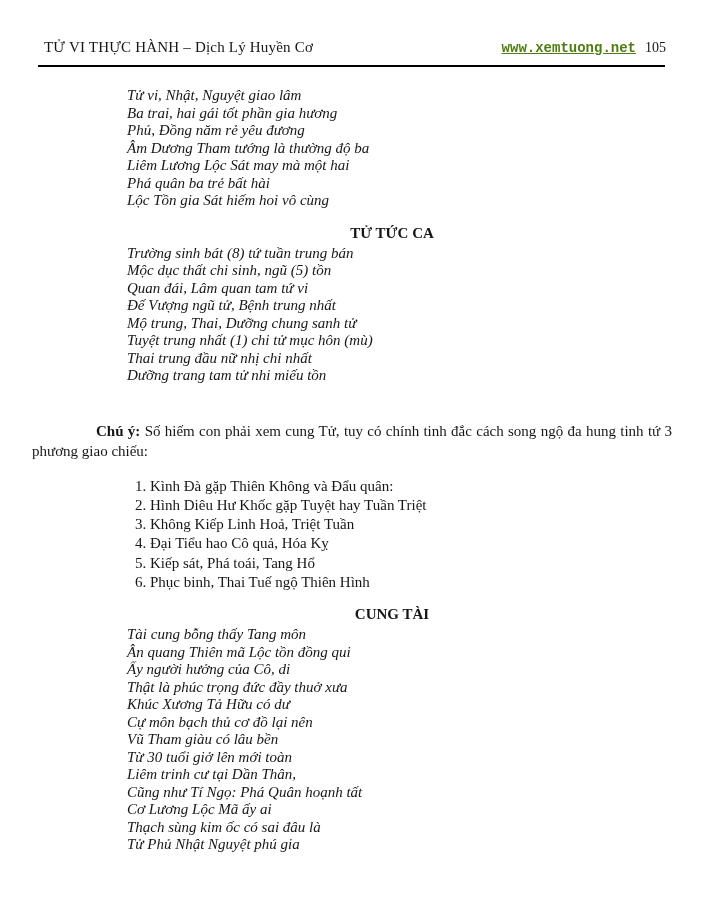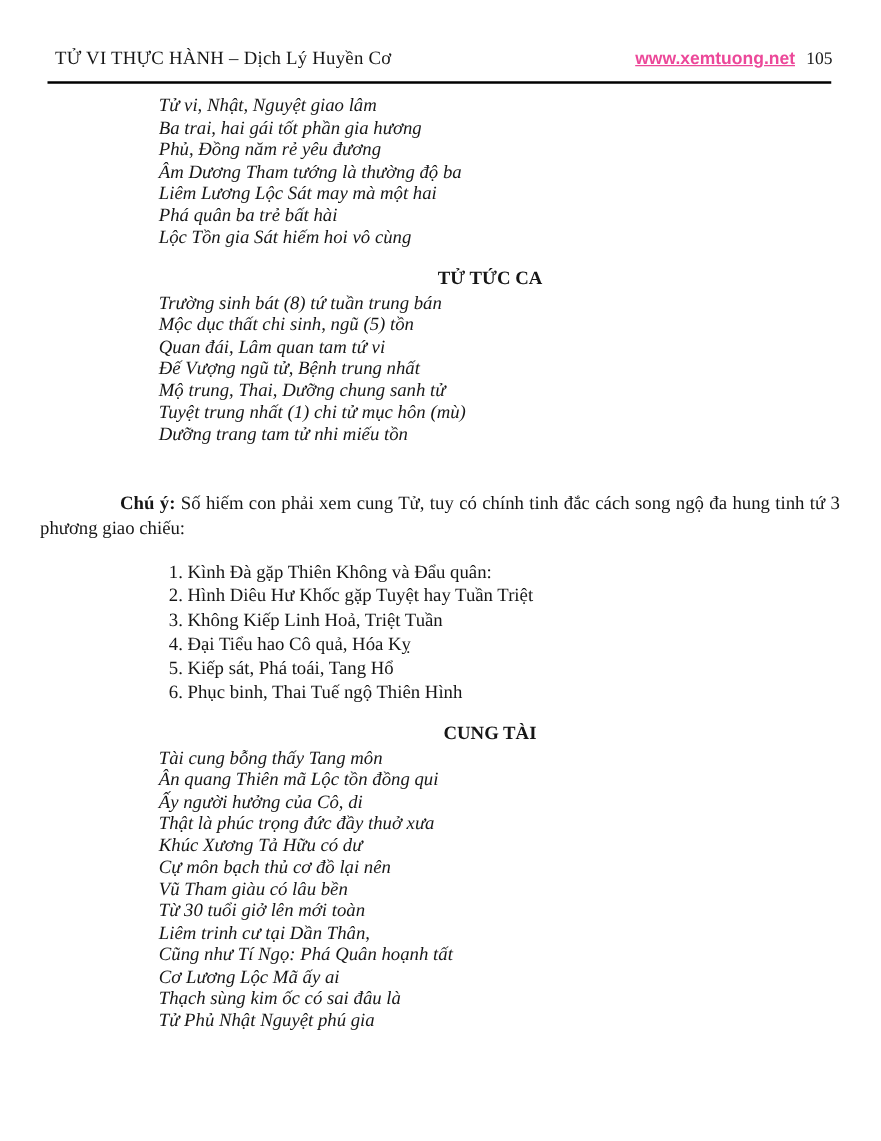--- a/index.html
+++ b/index.html
@@ -21,41 +21,41 @@
     align-items: baseline;
     padding: 0 6px 0 12px;
   }
   .header-title {
     font-size: 15px;
     letter-spacing: 0.2px;
     white-space: nowrap;
   }
   .header-right { white-space: nowrap; }
   .site-link {
-    font-family: Liberation Sans, sans-serif;
+    font-family: Liberation Mono, monospace;
     font-weight: bold;
     font-size: 14px;
-    color: #ec4899;
+    color: #4d7c0f;
     text-decoration: underline;
     cursor: pointer;
     text-align: right;
   }
   .page-number { font-size: 14px; margin-left: 5px; }
   .divider {
     border: none;
     border-top: 2px solid #000;
     margin: 9px 7px 0 6px;
   }
   .poem {
     margin-left: 95px;
     font-style: italic;
     font-size: 15px;
     line-height: 17.5px;
   }
-  .poem-1 { margin-top: 10px; }
+  .poem-1 { margin-top: 20px; }
   .poem-2 { margin-top: 3px; }
   .poem-3 { margin-top: 3px; }
   .section-heading {
     text-align: center;
     padding-left: 80px;
     font-weight: bold;
     font-size: 15px;
     line-height: 17px;
   }
   .heading-1 { margin-top: 15px; }
@@ -103,20 +103,21 @@
 
   <div class="section-heading heading-1">TỬ TỨC CA</div>
 
   <div class="poem poem-2">
     <div class="verse-line">Trường sinh bát (8) tứ tuần trung bán</div>
     <div class="verse-line">Mộc dục thất chi sinh, ngũ (5) tồn</div>
     <div class="verse-line">Quan đái, Lâm quan tam tứ vi</div>
     <div class="verse-line">Đế Vượng ngũ tử, Bệnh trung nhất</div>
     <div class="verse-line">Mộ trung, Thai, Dưỡng chung sanh tử</div>
     <div class="verse-line">Tuyệt trung nhất (1) chi tử mục hôn (mù)</div>
+    <div class="verse-line">Thai trung đầu nữ nhị chi nhất</div>
     <div class="verse-line">Dưỡng trang tam tử nhi miếu tồn</div>
   </div>
 
   <div class="note">
     <span class="note-label">Chú ý:</span><span> Số hiếm con phải xem cung Tử, tuy có chính tinh đắc cách song ngộ đa hung tinh tứ 3 phương giao chiếu:</span>
   </div>
 
   <div class="numbered-list">
     <div class="list-item">1. Kình Đà gặp Thiên Không và Đẩu quân:</div>
     <div class="list-item">2. Hình Diêu Hư Khốc gặp Tuyệt hay Tuần Triệt</div>

